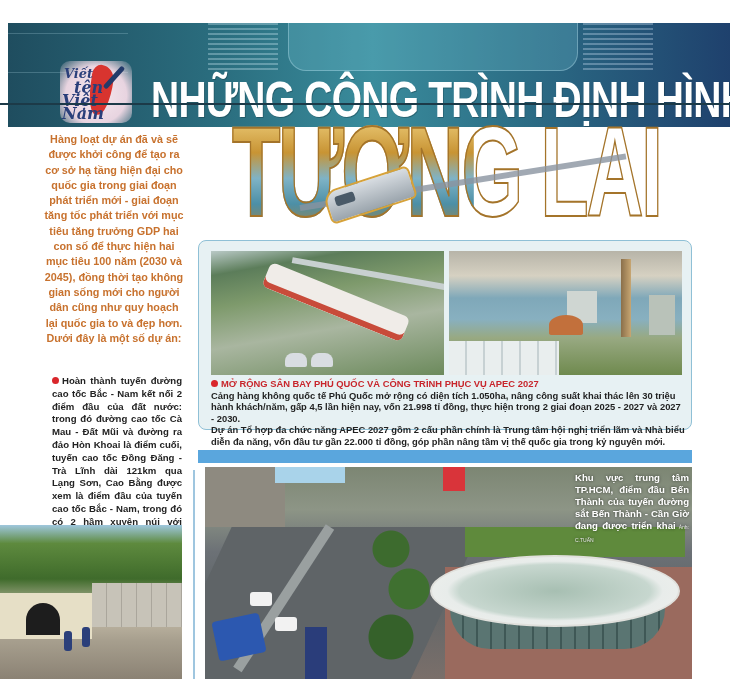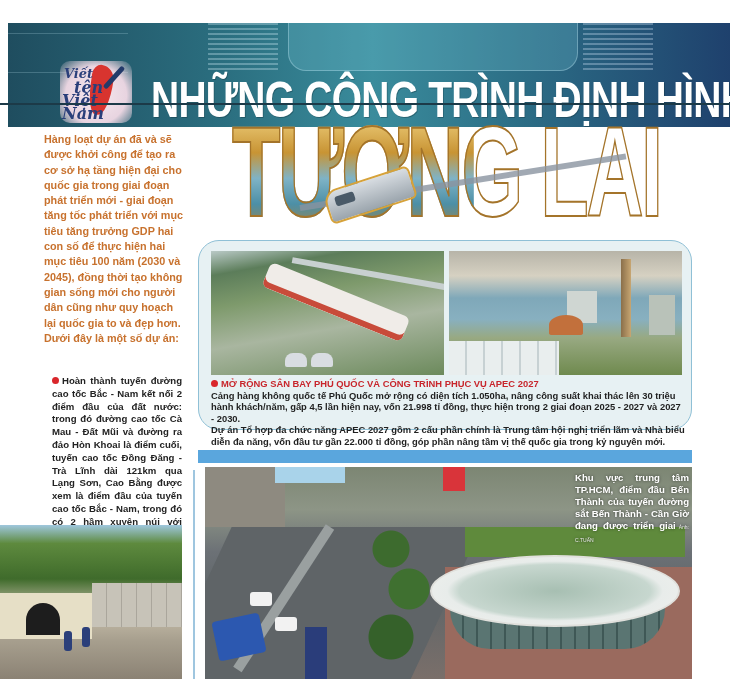--- a/index.html
+++ b/index.html
@@ -80,21 +80,21 @@
   }
   .train .window { position: absolute; left: 8px; top: 6px; width: 20px; height: 10px; background: #4a5a68; border-radius: 3px; }
   .rail {
     position: absolute; left: 300px; top: 205px; width: 330px; height: 6px;
     background: #8a94a0; transform: rotate(-9deg); transform-origin: left center; opacity: 0.8;
   }
 
   
   .intro {
     position: absolute; left: 44px; top: 132px; width: 140px;
-    text-align: left; font-weight: bold; color: #c8722e;
+    text-align: center; font-weight: bold; color: #c8722e;
     font-size: 10.8px; line-height: 15.3px;
   }
 
   
   .bullet-text {
     position: absolute; left: 52px; top: 375px; width: 130px;
     font-weight: bold; color: #222222; font-size: 9.6px; line-height: 12.8px;
     text-align: justify;
   }
   .red-dot {
@@ -114,21 +114,21 @@
     background: repeating-linear-gradient(90deg, #c7c3b8 0 14px, #aaa69c 14px 15px); }
   .photo-tunnel .worker { position: absolute; width: 8px; height: 20px; background: #2b3f7a; border-radius: 3px; }
   .photo-tunnel .w1 { left: 64px; top: 106px; }
   .photo-tunnel .w2 { left: 82px; top: 102px; }
 
   .left-divider { position: absolute; left: 193px; top: 470px; width: 2px; height: 209px; background: #9fc6df; }
 
   
   .apec-box {
     position: absolute; left: 198px; top: 240px; width: 494px; height: 190px;
-    background: #e7f1f3; border: 1.5px solid #8fc0d6; border-radius: 21px;
+    background: #e7f1f3; border: 1.5px solid #8fc0d6; border-radius: 8px;
   }
   .photo-airport {
     position: absolute; left: 12px; top: 10px; width: 233px; height: 124px;
     background: linear-gradient(170deg, #b9c9c6 0%, #5c7d5a 15%, #7e9a6c 35%, #a9b6a0 60%, #6c8a5c 100%);
     overflow: hidden;
   }
   .photo-airport .terminal {
     position: absolute; left: 50px; top: 38px; width: 150px; height: 26px;
     background: #f0ece8; transform: rotate(22deg); border-radius: 6px;
     box-shadow: inset 0 -6px 0 #c84b3a;
@@ -263,13 +263,13 @@
   <div class="lawn"></div>
   <div class="plaza"></div>
   <div class="trees"></div>
   <div class="station-glass"></div>
   <div class="station-roof"></div>
   <div class="bus"></div>
   <div class="car c1"></div>
   <div class="car c2"></div>
   <div class="mb-sign"></div>
 </div>
-<p class="city-caption"><span>Khu vực trung tâm TP.HCM, điểm đầu Bến Thành của tuyến đường sắt Bến Thành - Cần Giờ đang được triển giai</span><span class="city-credit">Ảnh: C.TUẤN</span></p>
+<p class="city-caption"><span>Khu vực trung tâm TP.HCM, điểm đầu Bến Thành của tuyến đường sắt Bến Thành - Cần Giờ đang được triển khai</span><span class="city-credit">Ảnh: C.TUẤN</span></p>
 
 </body></html>

